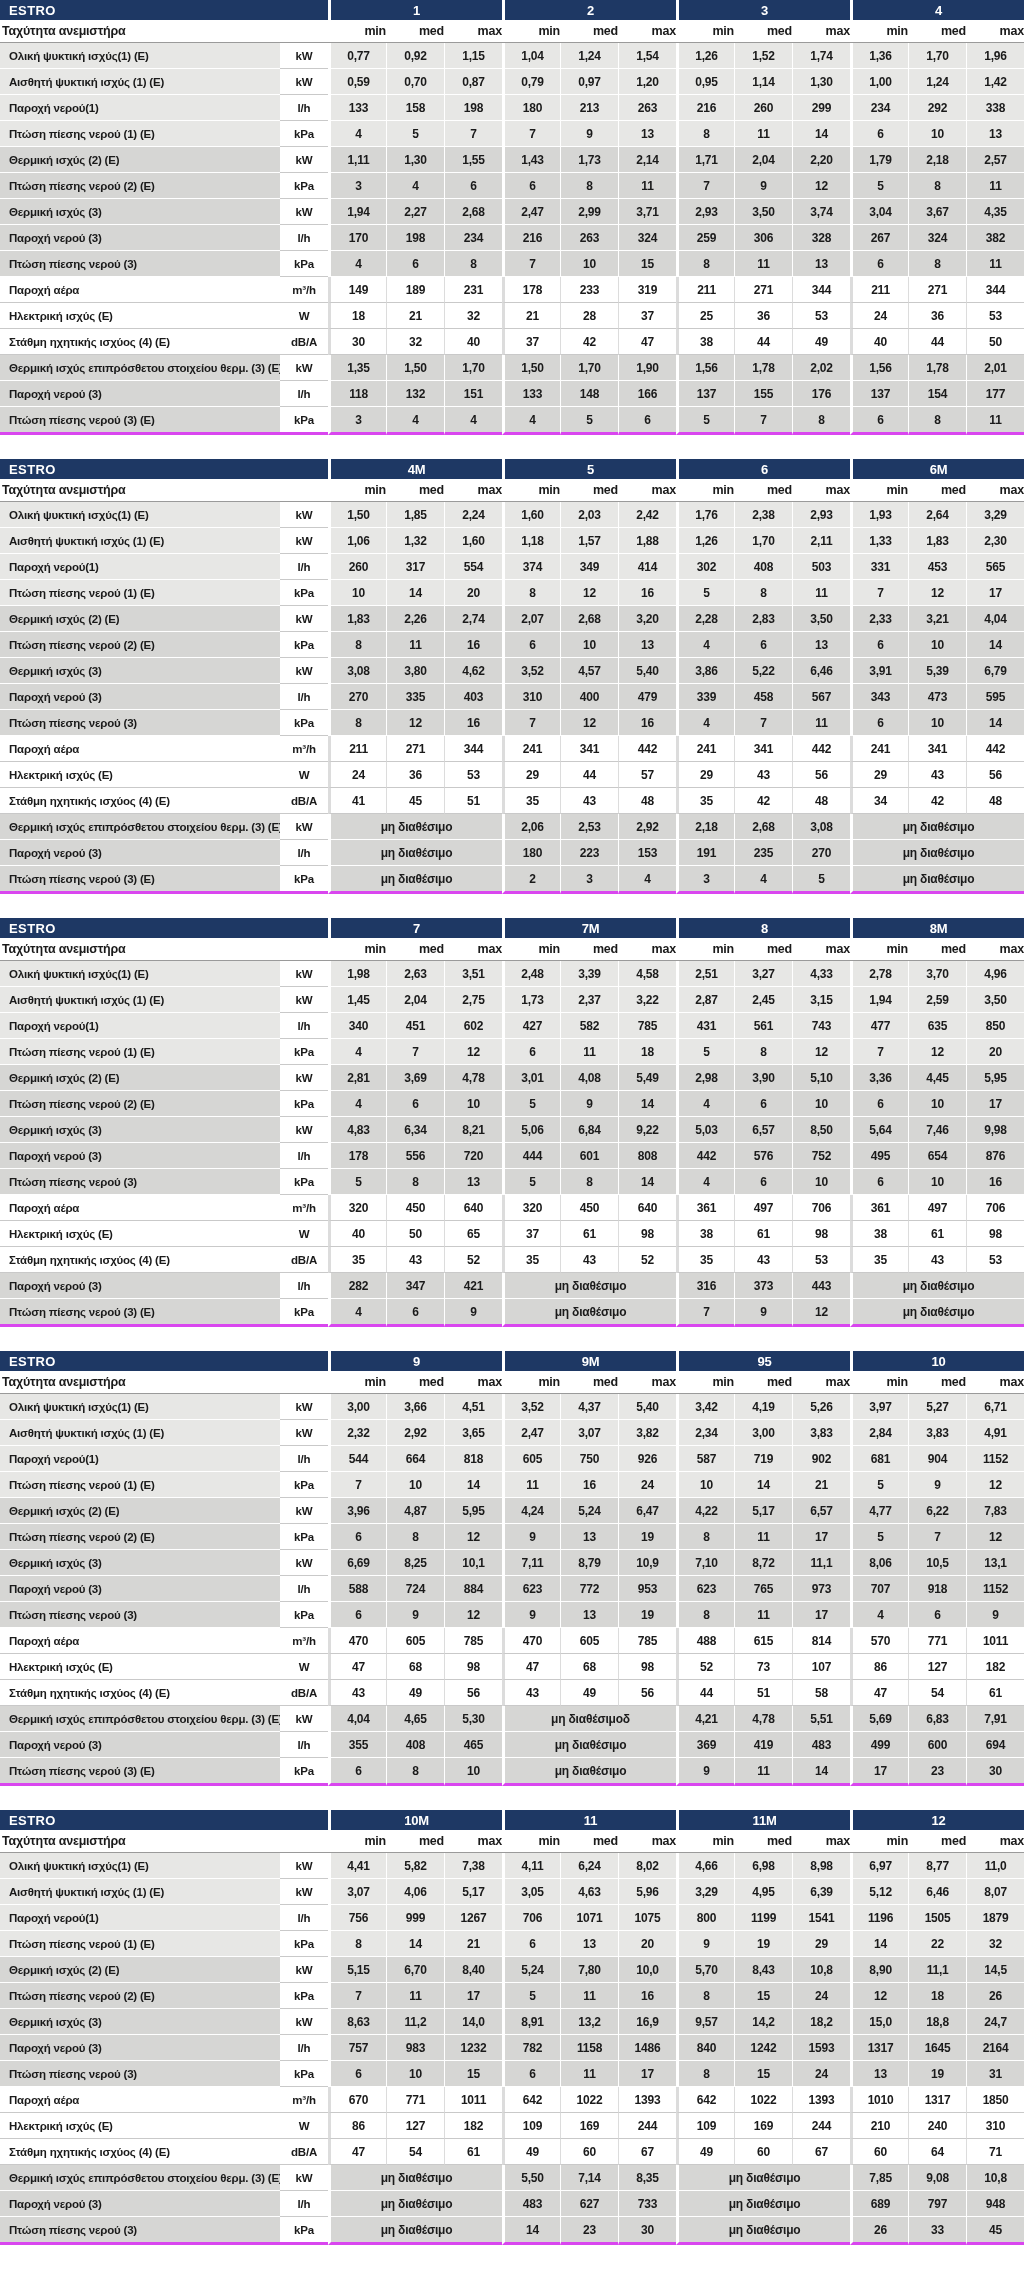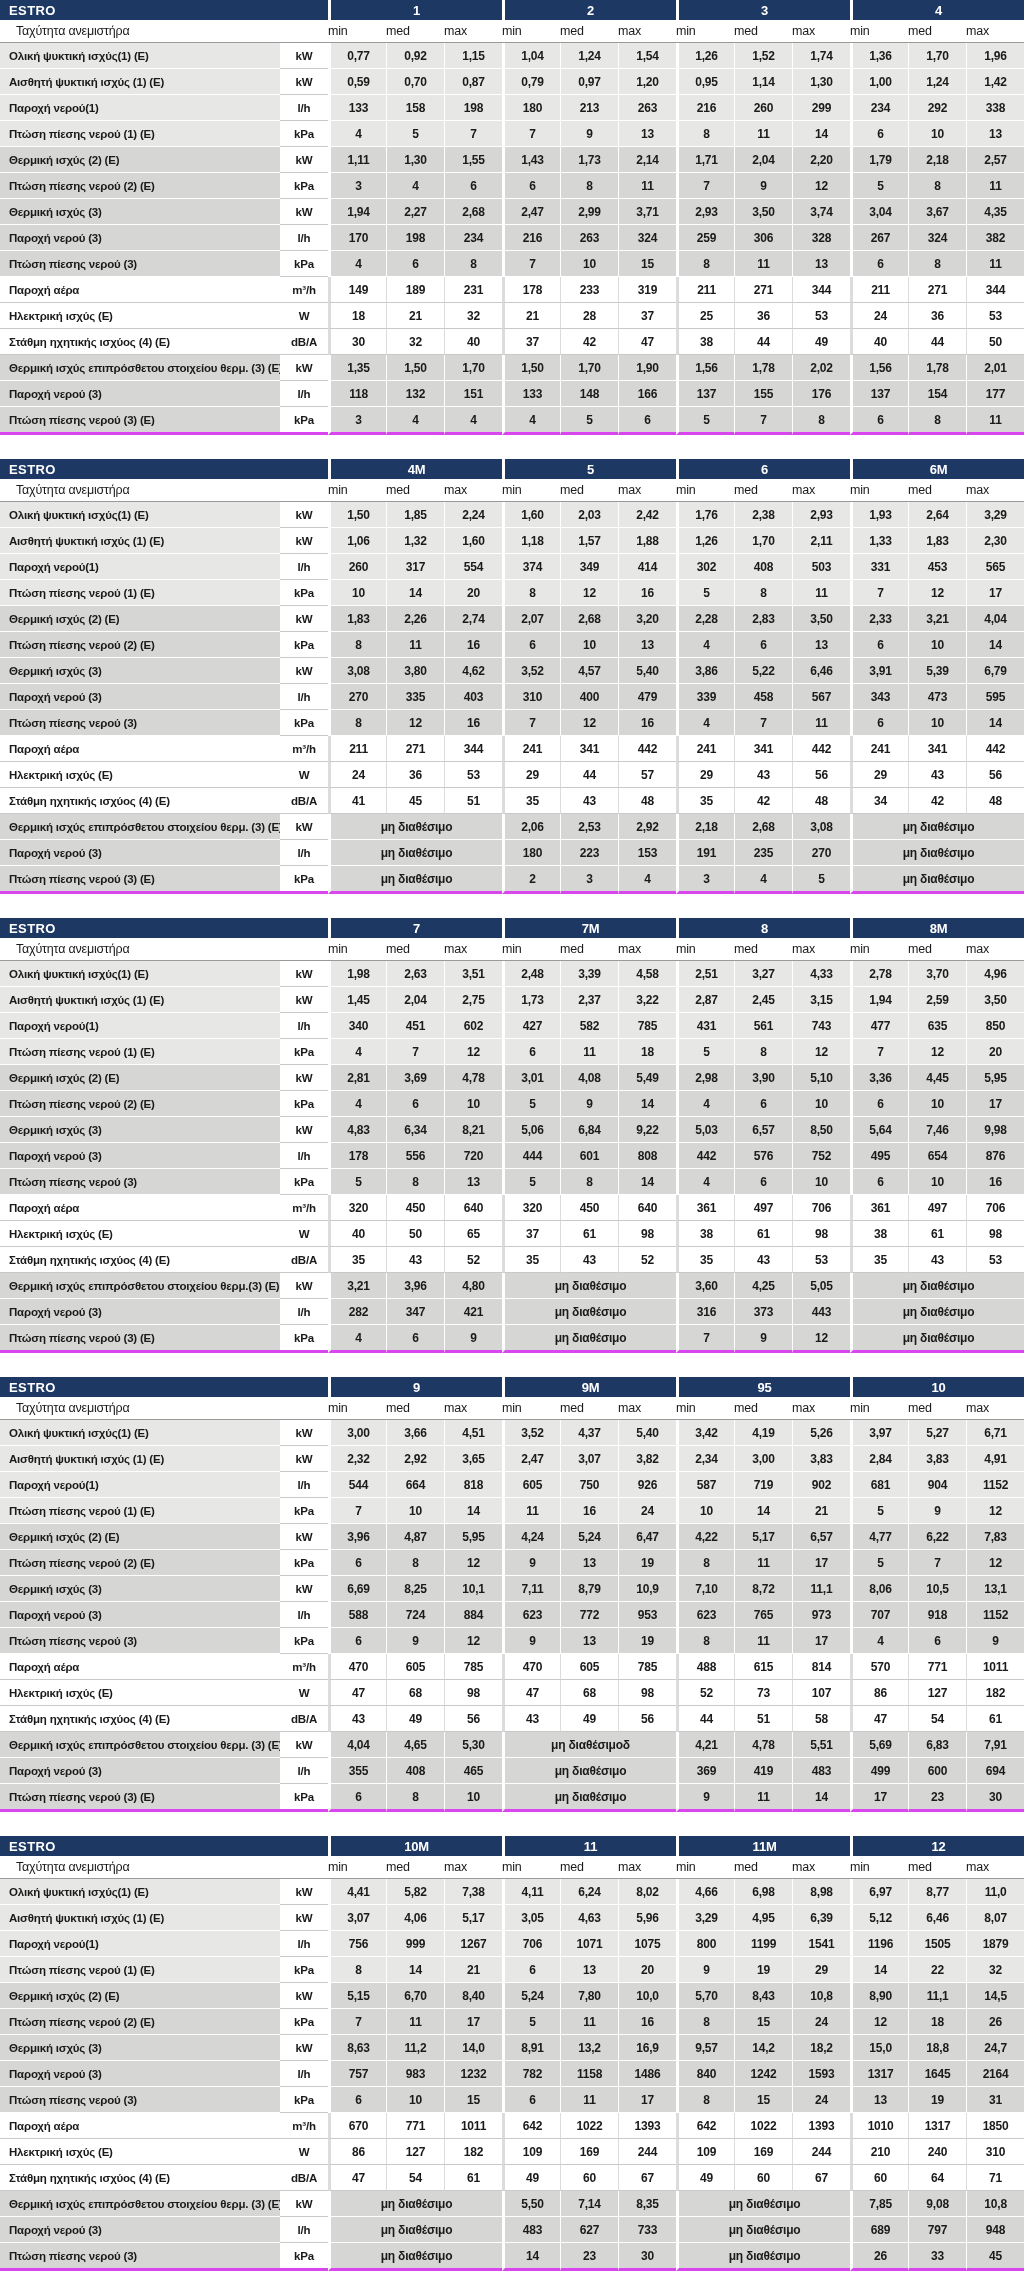--- a/index.html
+++ b/index.html
@@ -32,22 +32,22 @@
   }
   tr.head td.brand{ text-align:left; padding-left:9px; letter-spacing:0.4px; }
   tr.head td.model{ text-align:center; border-left:3px solid #ffffff; }
 
   
   tr.speed td{
     background:#ffffff; height:22px;
     border-bottom:1px solid #9a9a9a;
     font-size:12.5px; vertical-align:middle;
   }
-  tr.speed td.speedlabel{ text-align:left; padding-left:16px; font-weight:normal; }
-  tr.speed td.sp{ text-align:left; font-weight:normal; }
+  tr.speed td.speedlabel{ text-align:left; padding-left:2px; font-weight:bold; }
+  tr.speed td.sp{ text-align:right; font-weight:bold; }
 
   
   tr.data td{ height:25px; vertical-align:middle; border-bottom:1px solid #ffffff; }
   tr.data td.label{
     text-align:left; padding-left:9px;
     font-weight:bold; font-size:11.5px;
     white-space:nowrap; overflow:hidden;
   }
   tr.data td.unit{
     background:#ffffff !important;
@@ -851,32 +851,20 @@
             <td class="v">43</td>
             <td class="v">52</td>
             <td class="v gs">35</td>
             <td class="v">43</td>
             <td class="v">53</td>
             <td class="v gs">35</td>
             <td class="v">43</td>
             <td class="v">53</td>
           </tr>
           <tr class="data b-mid">
-            <td class="label">Θερμική ισχύς επιπρόσθετου στοιχείου θερμ.(3)  (E)</td>
-            <td class="unit">kW</td>
-            <td class="v gs">3,21</td>
-            <td class="v">3,96</td>
-            <td class="v">4,80</td>
-            <td class="na gs" colspan="3">μη διαθέσιμο</td>
-            <td class="v gs">3,60</td>
-            <td class="v">4,25</td>
-            <td class="v">5,05</td>
-            <td class="na gs" colspan="3">μη διαθέσιμο</td>
-          </tr>
-          <tr class="data b-mid">
             <td class="label">Παροχή νερού (3)</td>
             <td class="unit">l/h</td>
             <td class="v gs">282</td>
             <td class="v">347</td>
             <td class="v">421</td>
             <td class="na gs" colspan="3">μη διαθέσιμο</td>
             <td class="v gs">316</td>
             <td class="v">373</td>
             <td class="v">443</td>
             <td class="na gs" colspan="3">μη διαθέσιμο</td>

